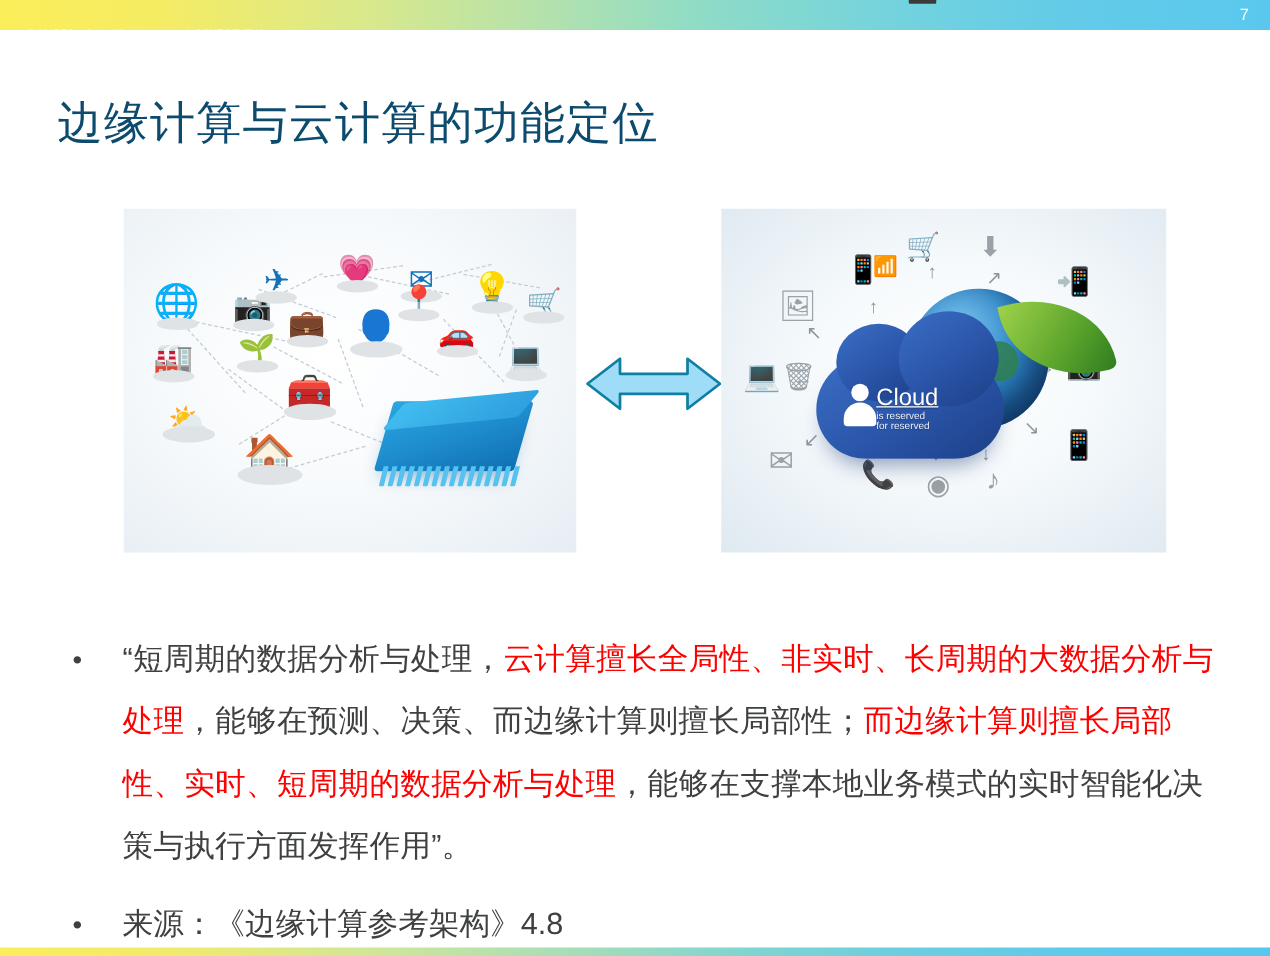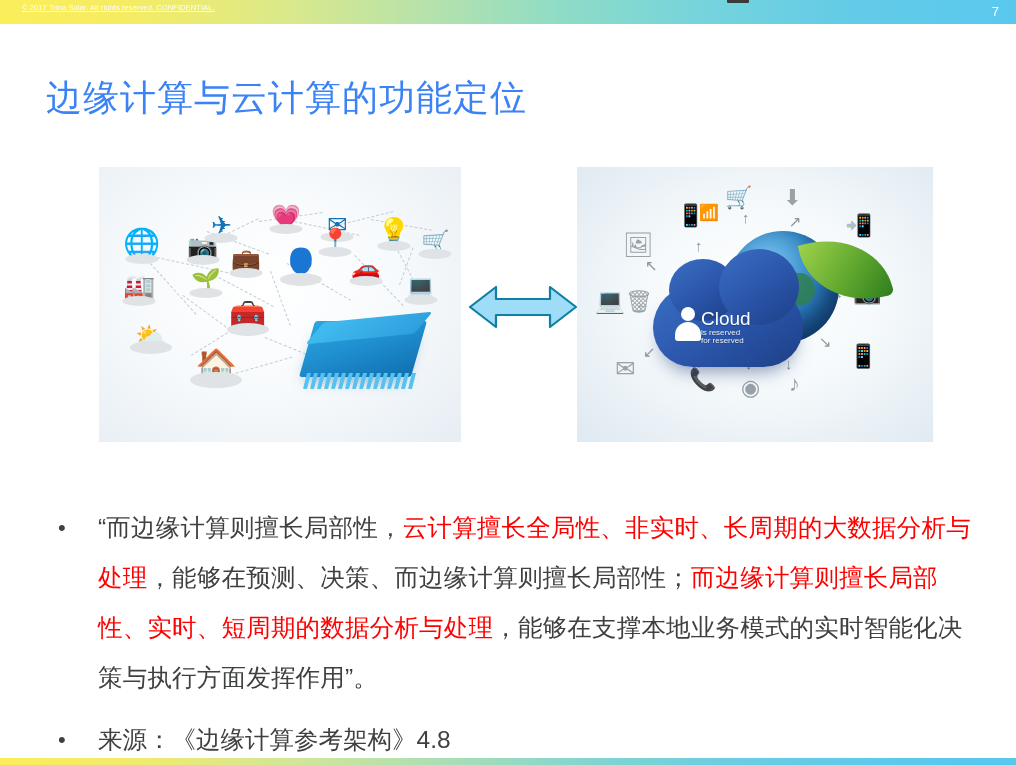--- a/index.html
+++ b/index.html
@@ -12,37 +12,37 @@
   .slide { position: relative; width: 1016px; height: 765px; background:#fff; }
 
   
   .topbar {
     position: absolute; top: 0; left: 0; width: 1016px; height: 24px;
     background: linear-gradient(to right,
         #fbee5a 0%, #f6ec62 12%, #dbe98a 28%, #b6e2ab 42%,
         #8fdcc6 55%, #74d3dd 70%, #63cbe8 84%, #5ac8ee 100%);
   }
   .copyright {
-    position: absolute; left: 22px; top: 3px;
+    position: absolute; left: 22px; top: 22px;
     font-size: 7.5px; color: #ffffff; letter-spacing: .1px;
     white-space: nowrap; opacity: .95; text-decoration: underline;
   }
   .pagenum {
     position: absolute; right: 17px; top: 4px;
     font-size: 13px; color: #ffffff;
   }
   .top-notch {
     position: absolute; left: 727px; top: -7px;
     width: 22px; height: 10px; background: #3a3a3a; border-radius: 1px;
   }
 
   
   .title {
     position: absolute; left: 46px; top: 74px;
-    font-size: 36px; color: #3b82f6; letter-spacing: 1px;
+    font-size: 36px; color: #0c4a6e; letter-spacing: 1px;
     white-space: nowrap;
   }
 
   
   .pic {
     position: absolute; top: 167px; overflow: hidden;
     background: #fdfdfd;
   }
   .pic-left  { left: 99px;  width: 362px; height: 275px;
     background: radial-gradient(ellipse at 46% 44%, #ffffff 0%, #f7fafc 48%, #e6edf3 100%); }
@@ -105,21 +105,21 @@
   .leaf {
     position:absolute; left: 228px; top: 68px; width: 82px; height: 70px;
     background: linear-gradient(135deg,#9ed24a 0%, #5aa32c 60%, #2f7d1f 100%);
     border-radius: 0 90% 8% 90%;
     transform: rotate(-14deg);
   }
   .cloud-label {
     position:absolute; left: 124px; top: 142px; color:#fff; line-height:1.05;
     text-shadow: 0 1px 1px rgba(0,0,0,.25);
   }
-  .cloud-label .l1 { font-size: 19px; }
+  .cloud-label .l1 { font-size: 19px; text-decoration: underline; }
   .cloud-label .l2 { font-size: 8px; opacity:.9; }
   .cloud-label .l3 { font-size: 8px; opacity:.9; }
   .person-ico {
     position:absolute; left: 98px; top: 140px; width: 26px; height: 34px;
   }
   .person-ico .h { position:absolute; left:6px; top:0; width:14px;height:14px;border-radius:50%;background:#fff;}
   .person-ico .b { position:absolute; left:0; top:15px; width:26px;height:19px;border-radius:13px 13px 3px 3px;background:#fff;}
   .gnode { position:absolute; color:#9aa2a8; }
   .garrow { position:absolute; color:#8d959b; font-size: 15px; }
 
@@ -343,21 +343,21 @@
       <div class="l2">is reserved</div>
       <div class="l3">for reserved</div>
     </div>
   </div>
 
   <div class="bullets">
 
     <div class="bl">
       <div class="dot">•</div>
       <div class="txt">
-        <p class="para"><span>“而边缘计算则擅长局部性，</span><span class="red">云计算擅长全局性、非实时、长周期的大数据分析与处理</span><span>，能够在预测、决策、而边缘计算则擅长局部性；</span><span class="red">而边缘计算则擅长局部性、实时、短周期的数据分析与处理</span><span>，能够在支撑本地业务模式的实时智能化决策与执行方面发挥作用”。</span></p>
+        <p class="para"><span>“短周期的数据分析与处理，</span><span class="red">云计算擅长全局性、非实时、长周期的大数据分析与处理</span><span>，能够在预测、决策、而边缘计算则擅长局部性；</span><span class="red">而边缘计算则擅长局部性、实时、短周期的数据分析与处理</span><span>，能够在支撑本地业务模式的实时智能化决策与执行方面发挥作用”。</span></p>
       </div>
     </div>
 
     <div class="bl bl2">
       <div class="dot">•</div>
       <div class="txt">
         <p class="src">来源：《边缘计算参考架构》4.8</p>
       </div>
     </div>
   </div>

